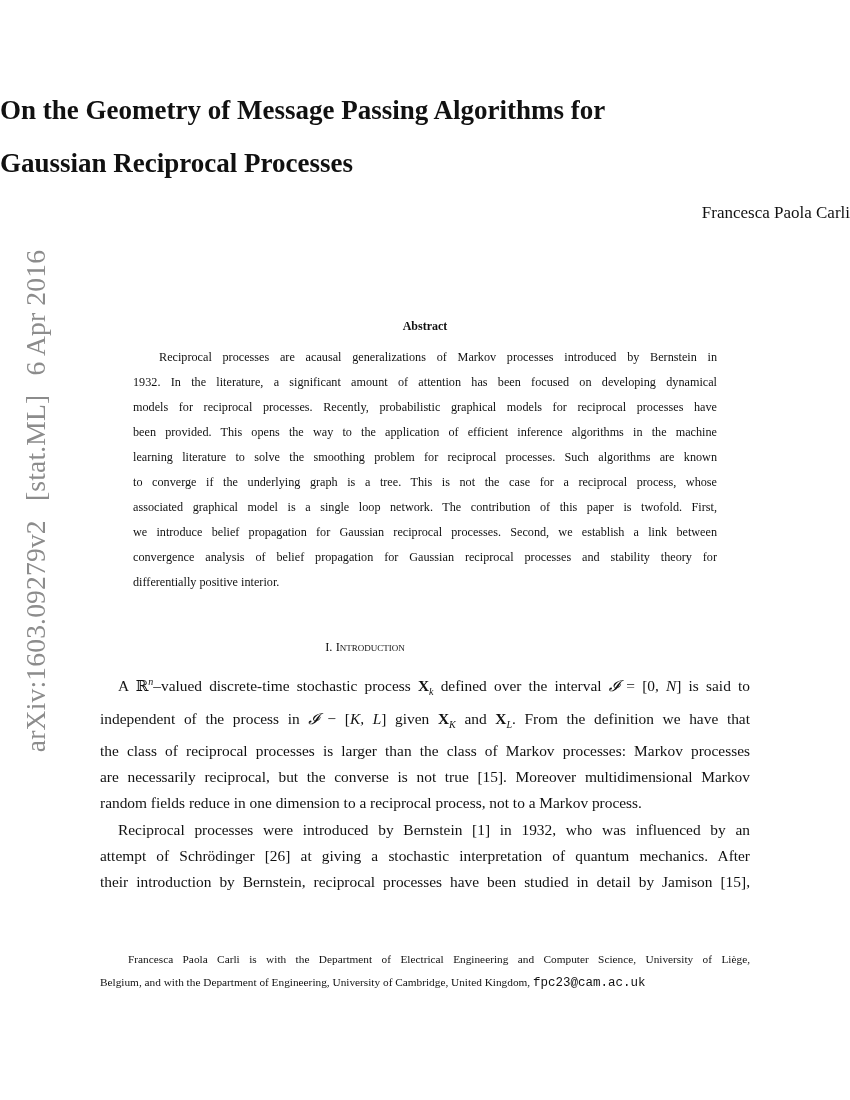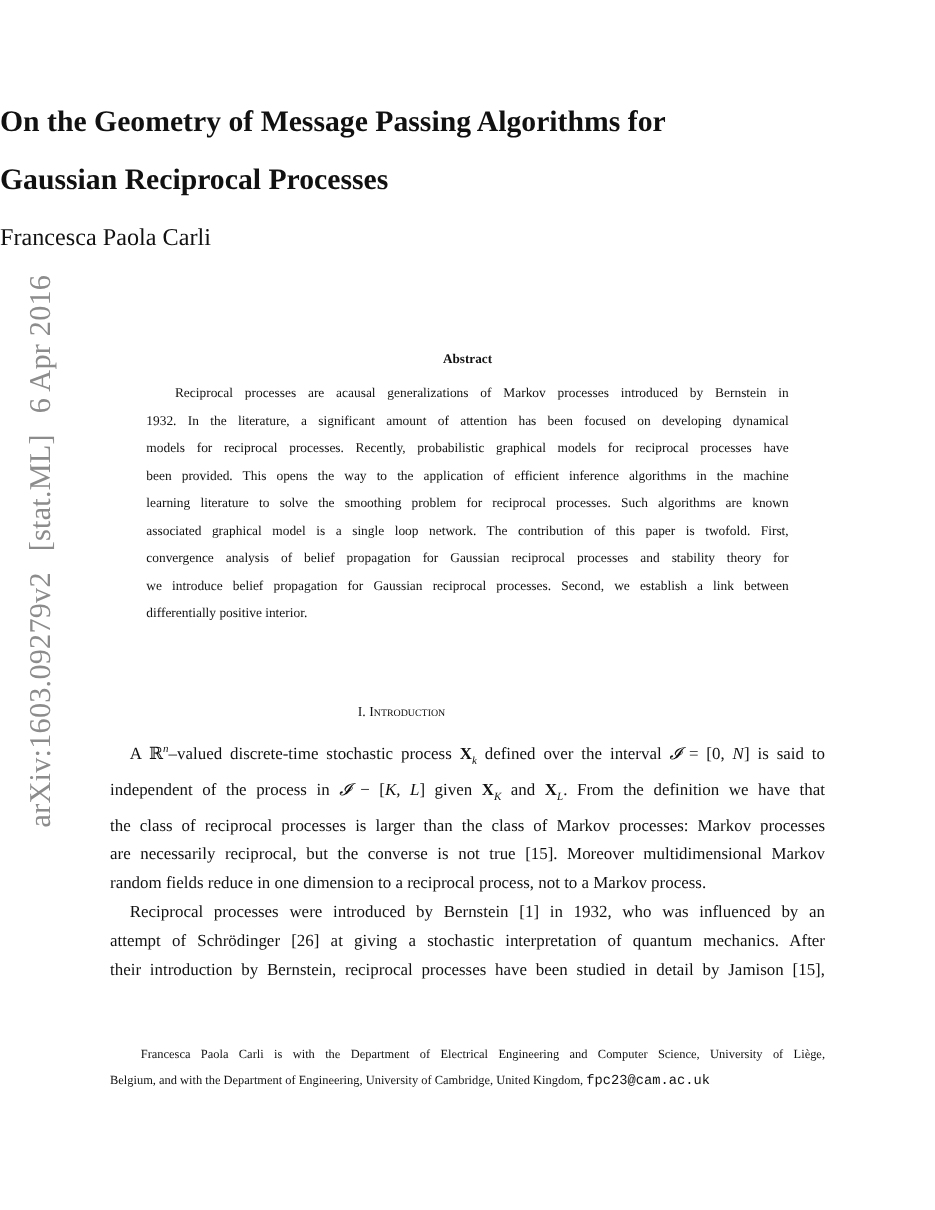--- a/index.html
+++ b/index.html
@@ -10,21 +10,21 @@
   .stamp {
     position: absolute; left: 36px; top: 495px;
     transform: translate(-50%, -50%) rotate(-90deg);
     white-space: nowrap; font-size: 27.5px; color: #8c8c8c; letter-spacing: 0.2px;
   }
   .stamp span { margin-right: 12px; }
   .title {
     position: absolute; left: 0; width: 850px; text-align: left;
     font-weight: bold; font-size: 27px; line-height: 53px; top: 84px;
   }
-  .author { position: absolute; left: 0; width: 850px; text-align: left; top: 203px; font-size: 22px; }
+  .author { position: absolute; left: 0; width: 850px; text-align: right; top: 203px; font-size: 17px; }
   .abstract-head { position: absolute; left: 0; width: 850px; text-align: center; top: 319px; font-weight: bold; font-size: 12px; }
   .abstract {
     position: absolute; left: 133px; width: 584px; top: 345px;
     font-size: 12.2px; line-height: 25px; text-align: justify;
   }
   .section-head { position: absolute; left: 0; width: 730px; text-align: center; top: 640px; font-size: 12.5px; }
   .section-head .sc { font-variant: small-caps; }
   .body {
     position: absolute; left: 100px; width: 650px; top: 669px;
     font-size: 15.4px; line-height: 26.3px; text-align: justify;
@@ -55,23 +55,24 @@
 <div class="author">Francesca Paola Carli</div>
 
 <div class="abstract-head">Abstract</div>
 
 <div class="abstract">
   <span class="line" style="text-indent:26px">Reciprocal processes are acausal generalizations of Markov processes introduced by Bernstein in</span>
   <span class="line">1932. In the literature, a significant amount of attention has been focused on developing dynamical</span>
   <span class="line">models for reciprocal processes. Recently, probabilistic graphical models for reciprocal processes have</span>
   <span class="line">been provided. This opens the way to the application of efficient inference algorithms in the machine</span>
   <span class="line">learning literature to solve the smoothing problem for reciprocal processes. Such algorithms are known</span>
+  <span class="line">to converge if the underlying graph is a tree. This is not the case for a reciprocal process, whose</span>
   <span class="line">associated graphical model is a single loop network. The contribution of this paper is twofold. First,</span>
+  <span class="line">we introduce belief propagation for Gaussian reciprocal processes. Second, we establish a link between</span>
   <span class="line">convergence analysis of belief propagation for Gaussian reciprocal processes and stability theory for</span>
-  <span class="line">we introduce belief propagation for Gaussian reciprocal processes. Second, we establish a link between</span>
   <span class="line last">differentially positive interior.</span>
 </div>
 
 <div class="section-head">
   <span>I.</span>
   <span class="sc">Introduction</span>
 </div>
 
 <div class="body">
   <div>

